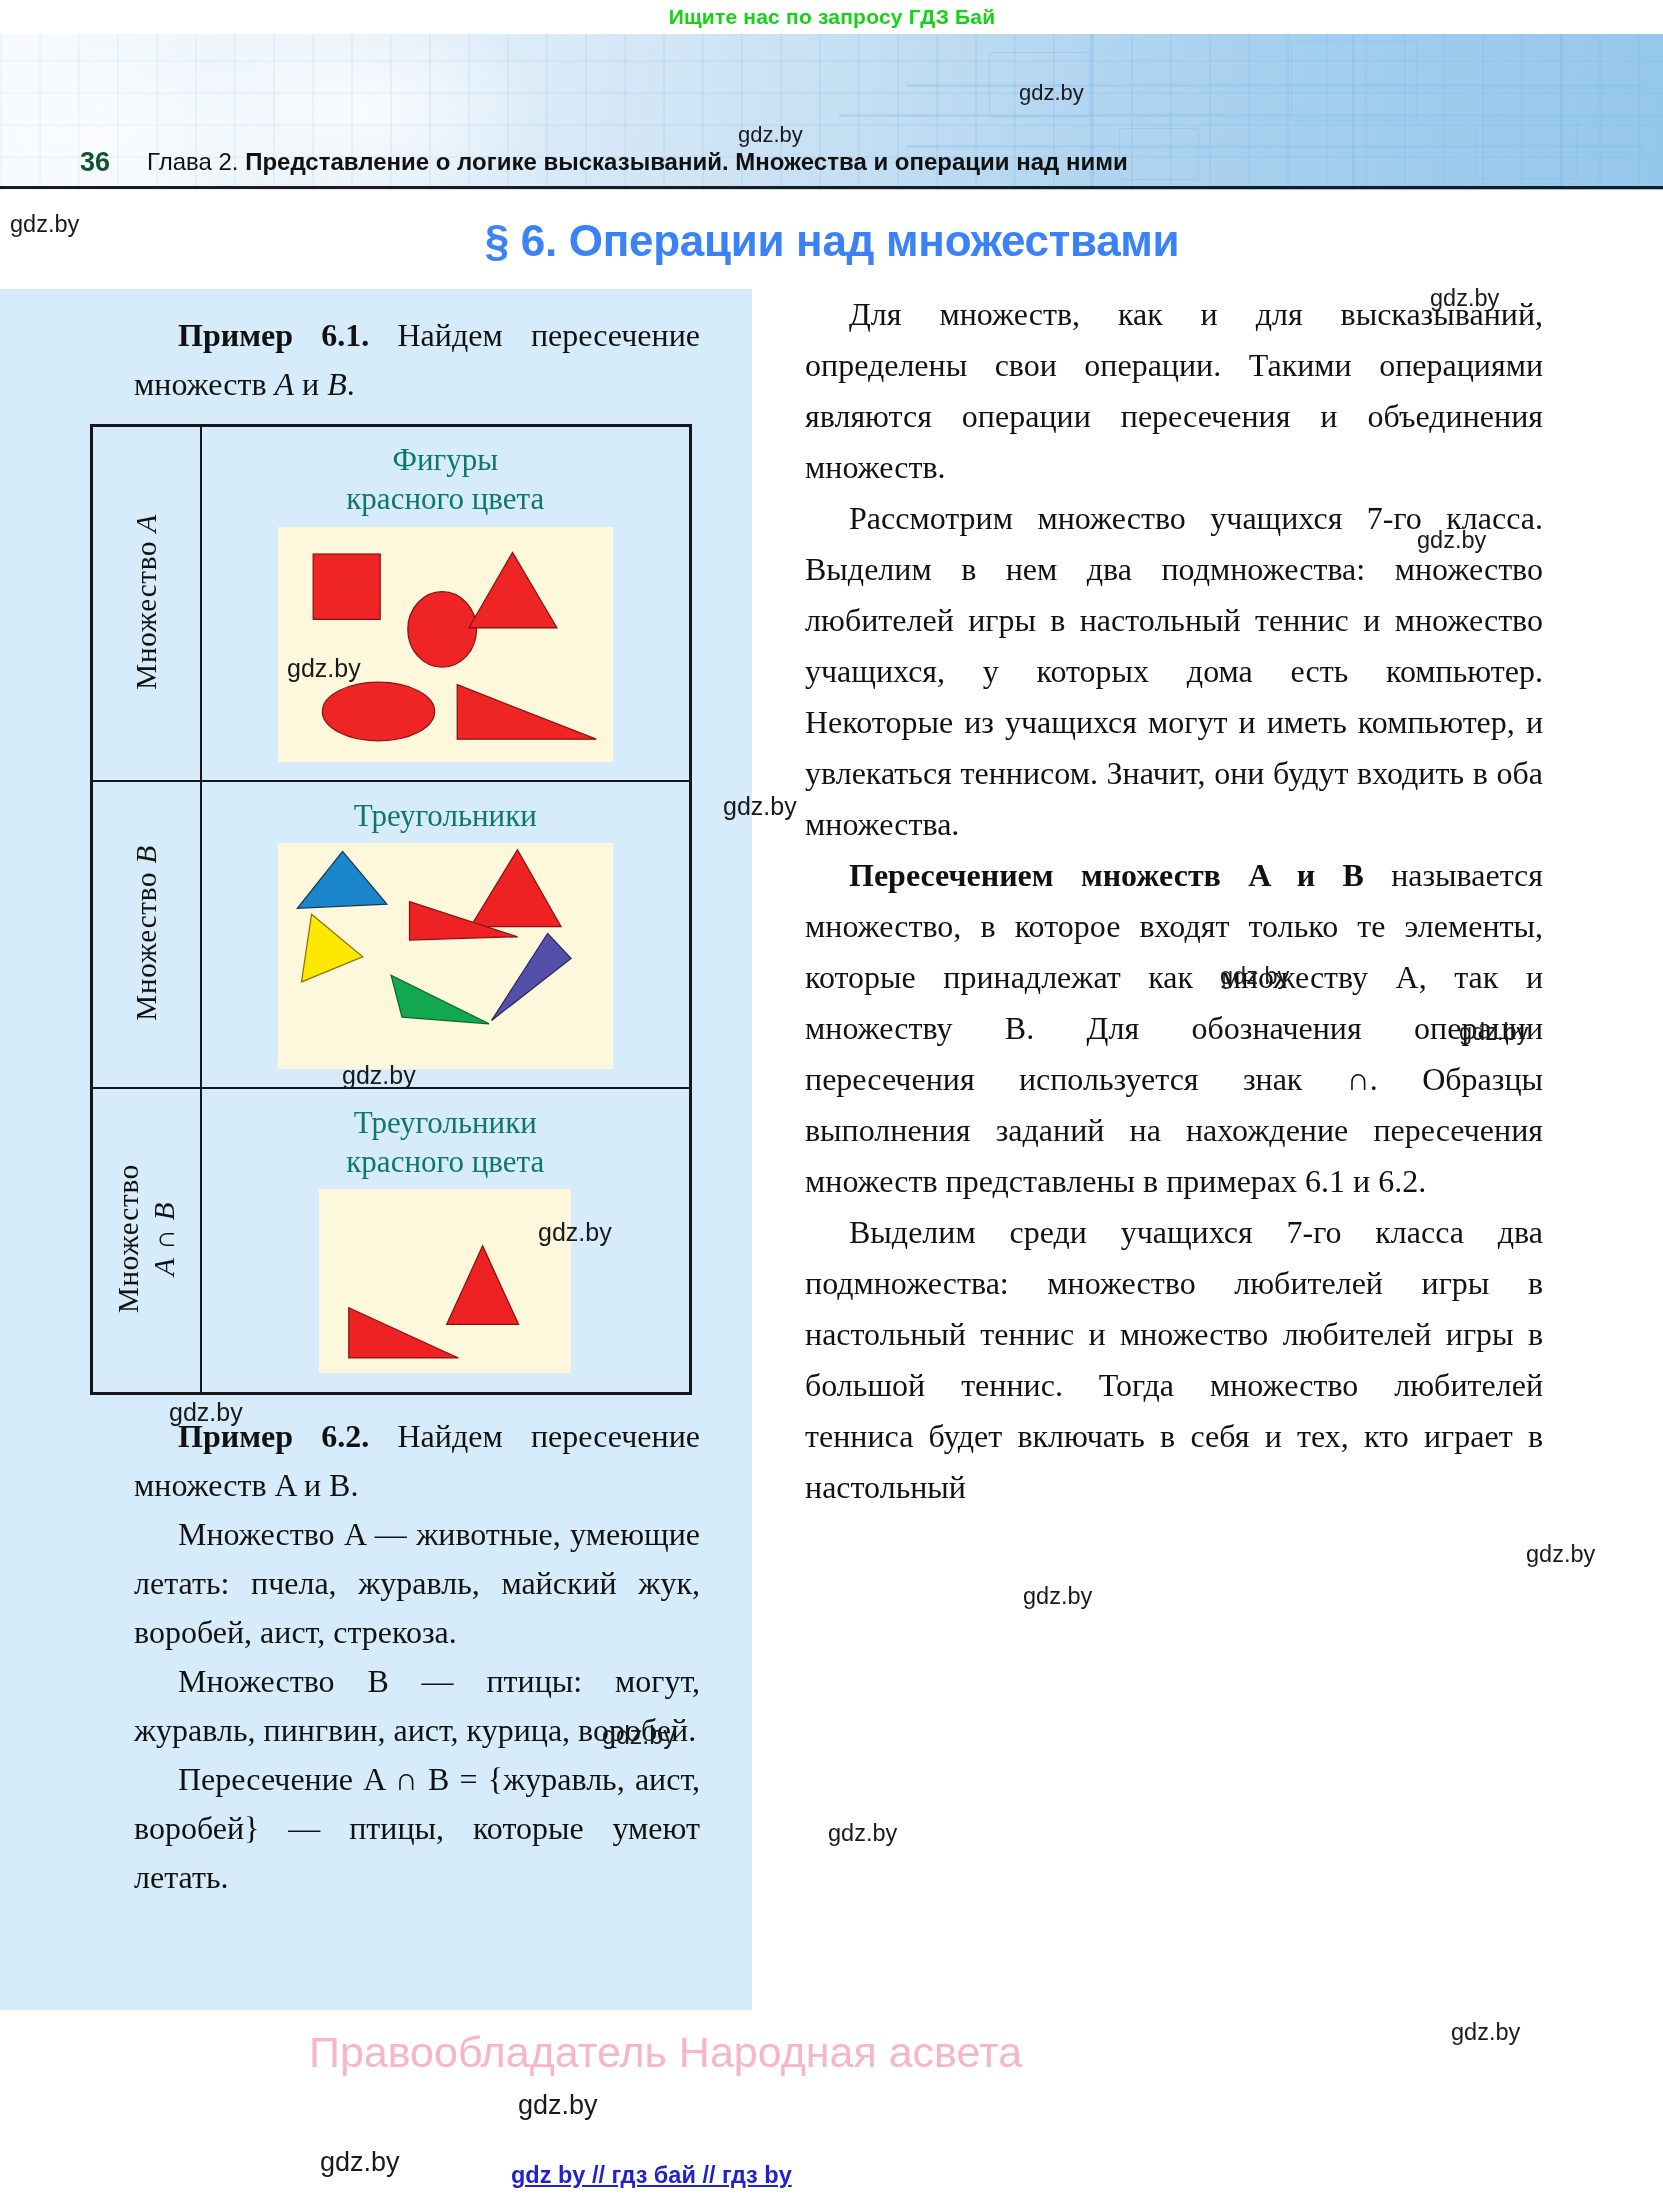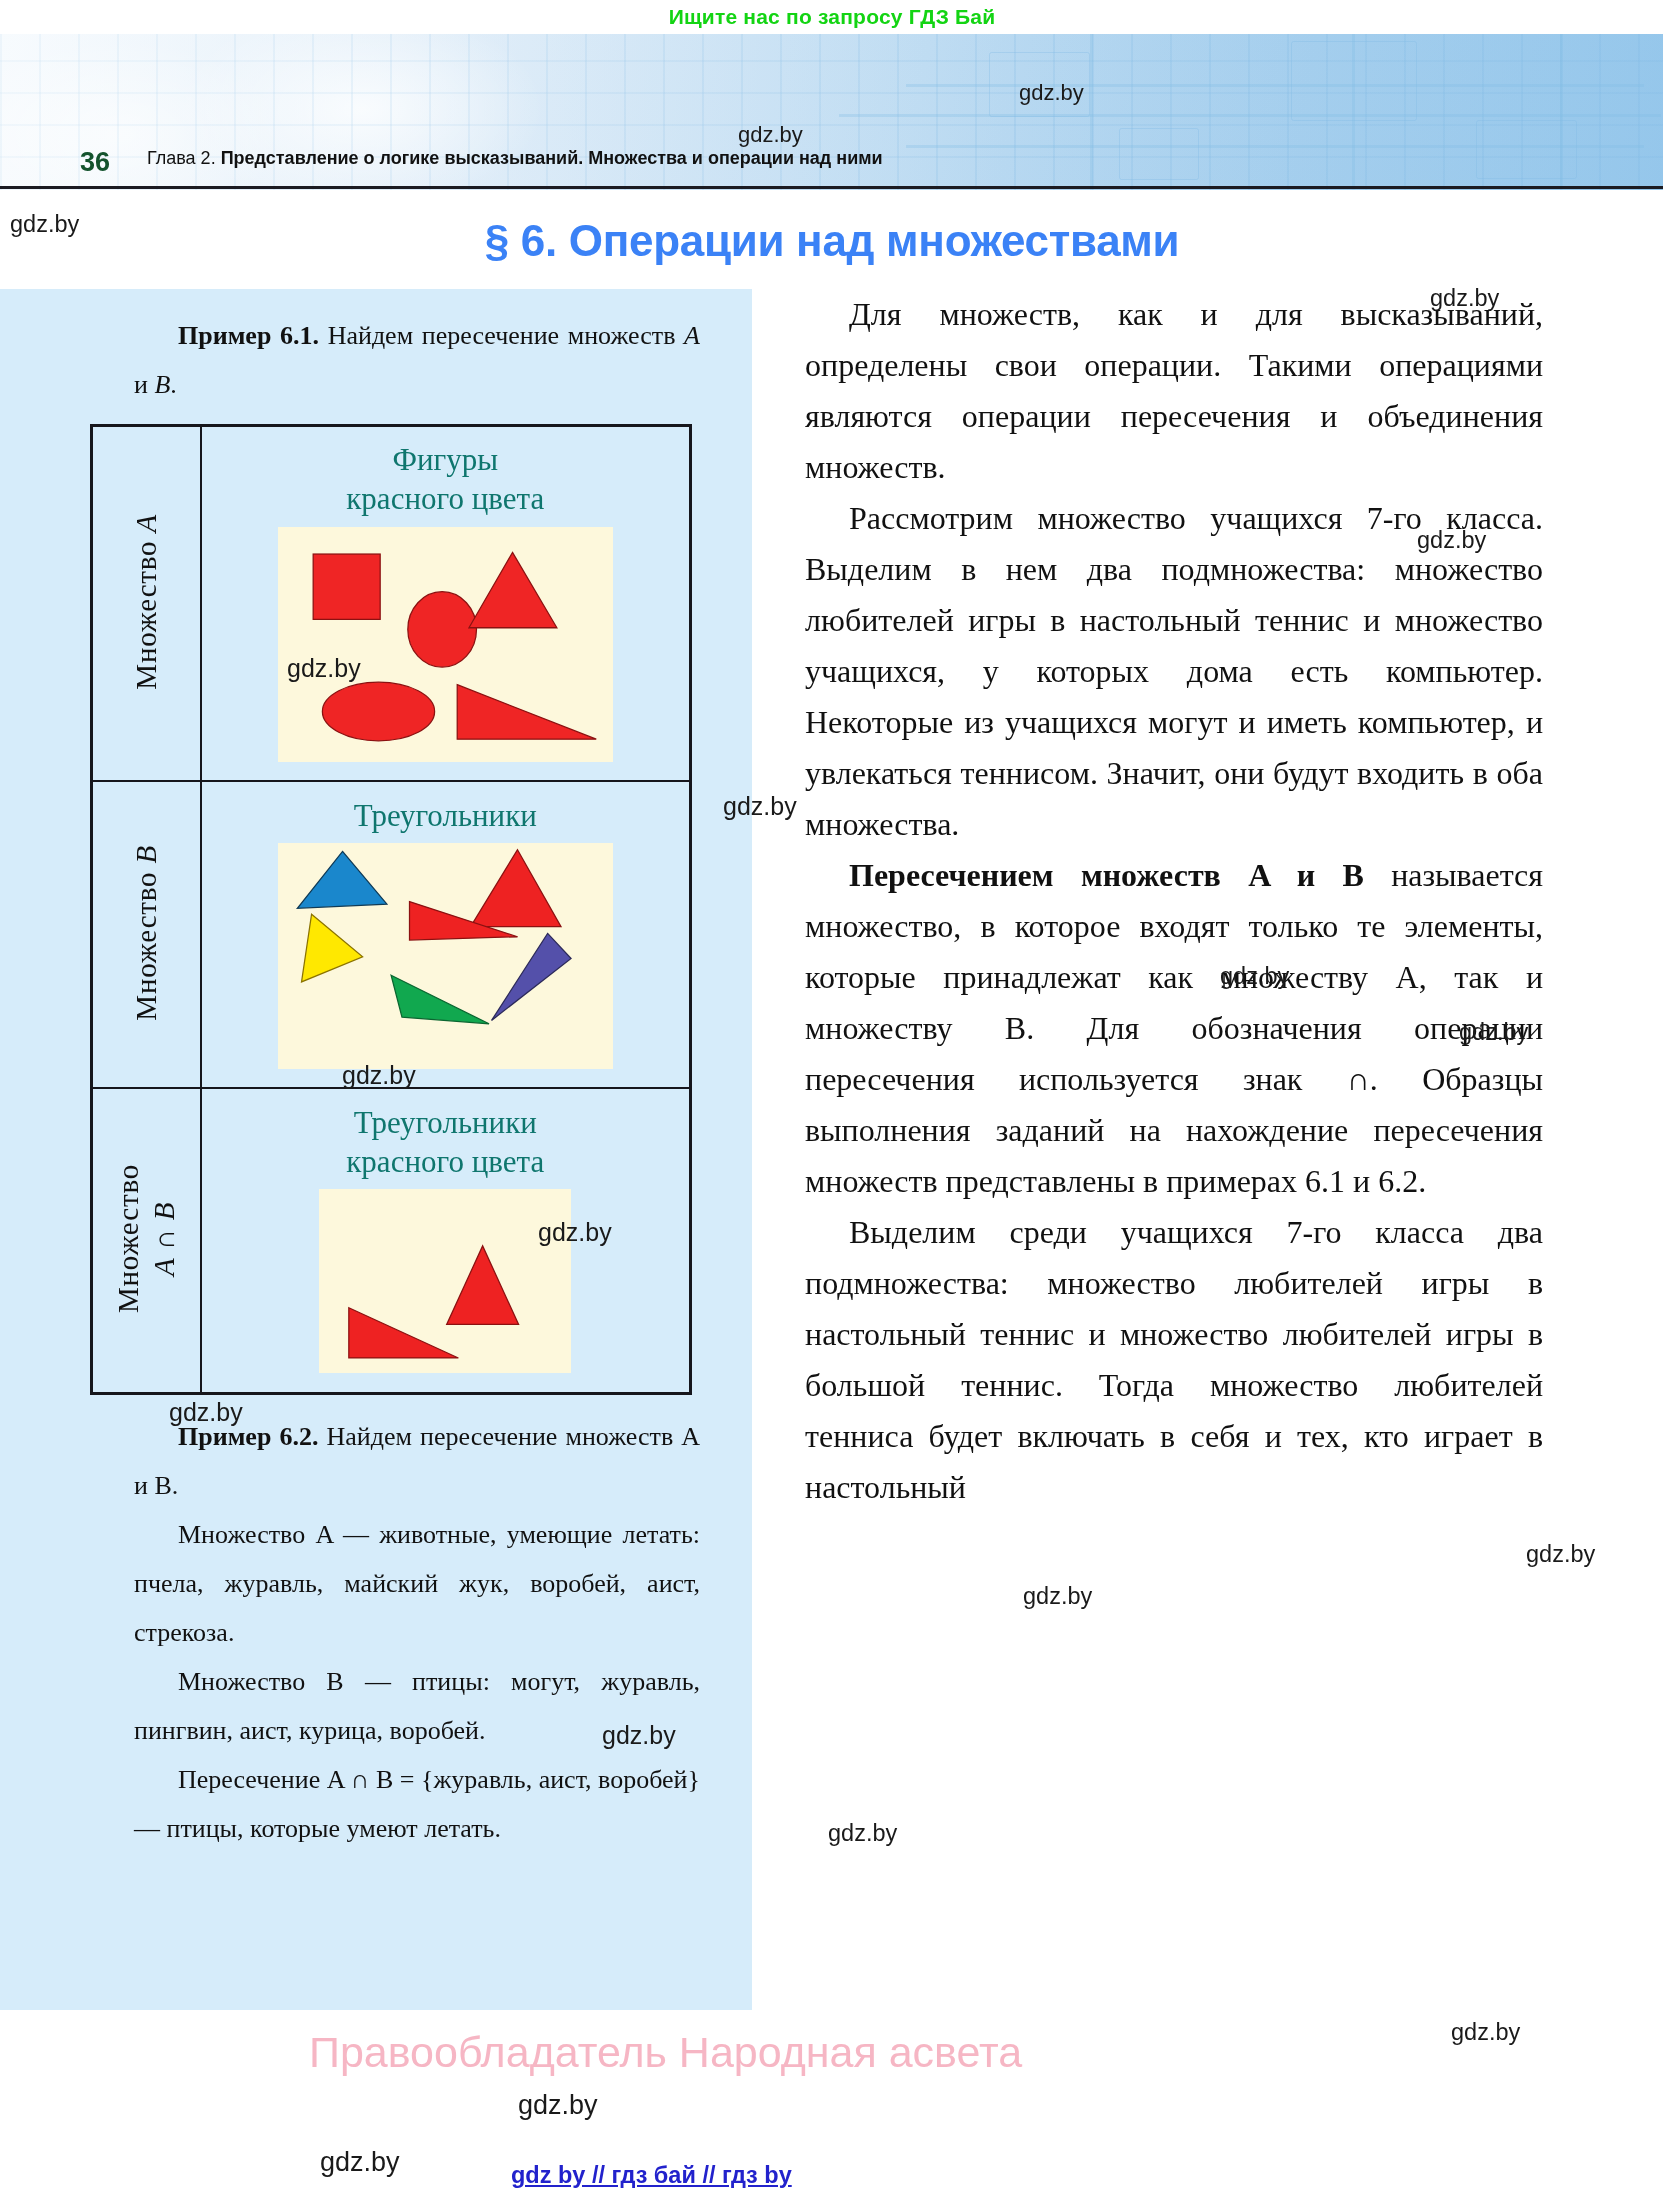--- a/index.html
+++ b/index.html
@@ -45,21 +45,21 @@
   }
 
   .page-number{
     position:absolute; left:80px; top:147px;
     font-family:"Liberation Sans", sans-serif;
     font-weight:bold; font-size:27px; color:#14532d;
   }
   .running-head{
     position:absolute; left:147px; top:148px;
     font-family:"Liberation Sans", sans-serif;
-    font-size:18px; color:#111; white-space:nowrap;
+    font-size:24px; color:#111; white-space:nowrap;
   }
   .running-head b{ font-weight:bold; }
   .running-head .chap{ font-weight:normal; }
 
   
   .section-title{
     position:absolute; left:0; top:216px; width:1664px;
     text-align:center;
     font-family:"Liberation Sans", sans-serif;
     font-weight:bold; font-size:44px; color:#3b82f6;
@@ -72,21 +72,21 @@
     background:#d6ecfa;
     padding:22px 52px 0 134px;
   }
   .col-right{
     position:absolute; left:805px; top:289px; width:738px;
   }
 
   p.body{
     margin:0;
     font-family:"Liberation Serif", serif;
-    font-size:26px;
+    font-size:32px;
     line-height:49px;
     color:#111;
     text-align:justify;
     text-indent:44px;
     hyphens:manual;
   }
   .col-right p.body{ font-size:32px; line-height:51px; }
   .ital{ font-style:italic; }
 
   

